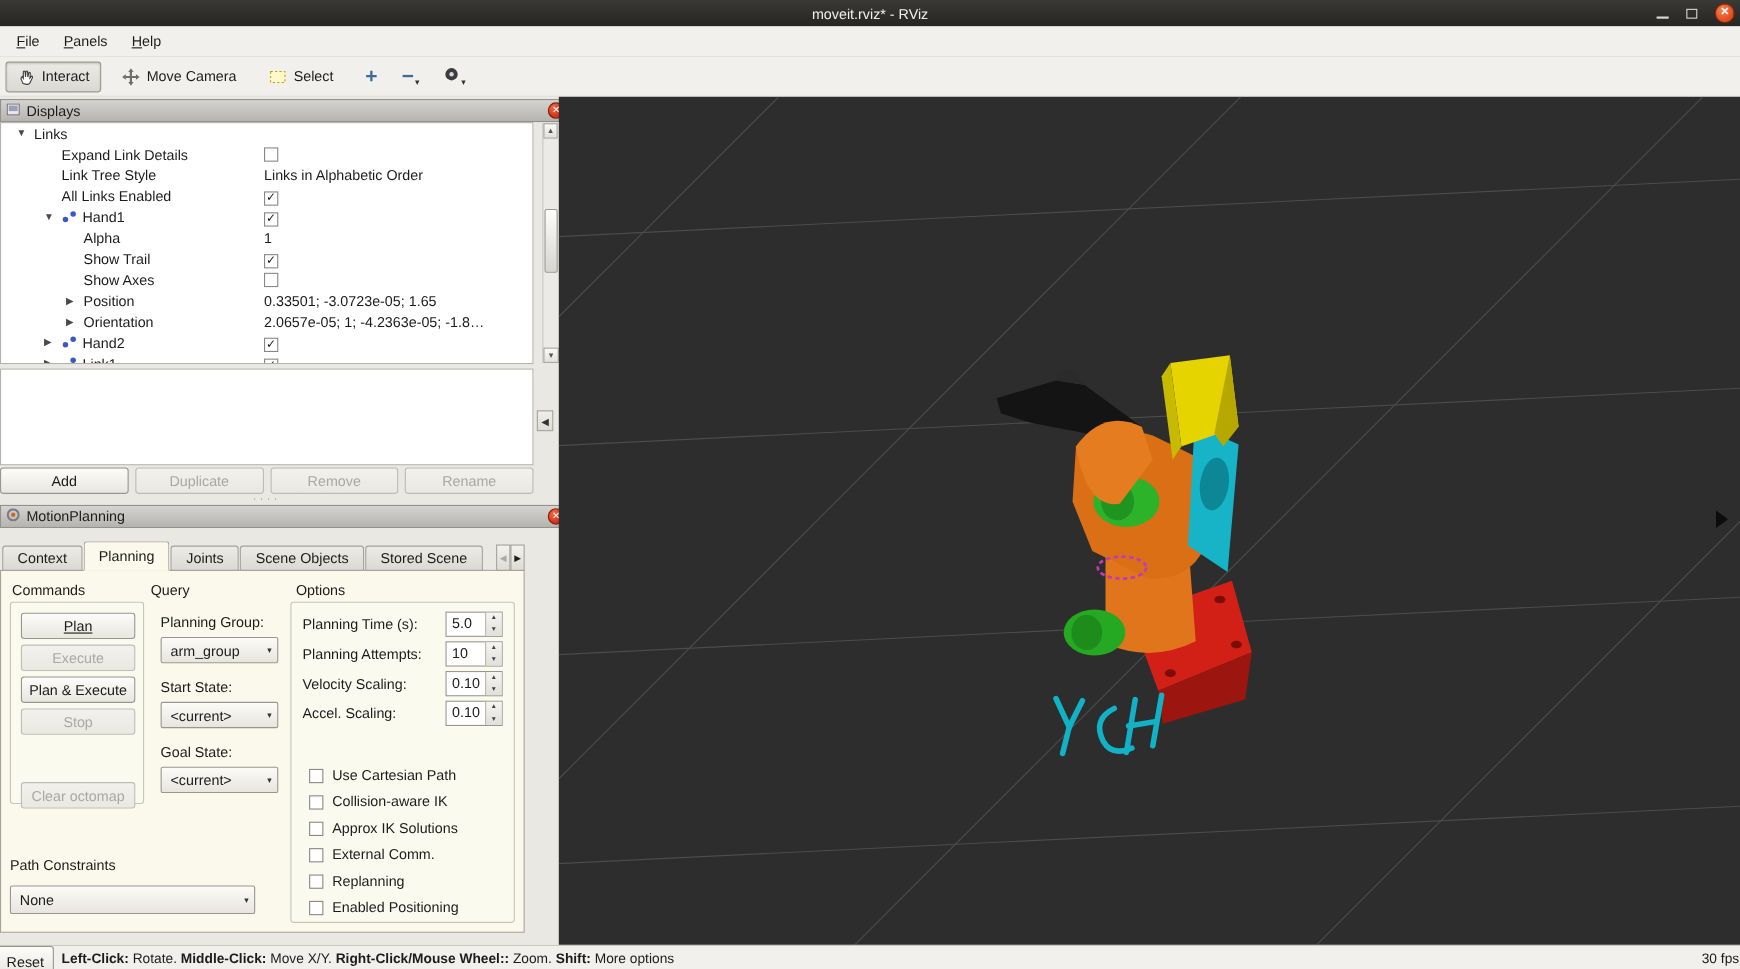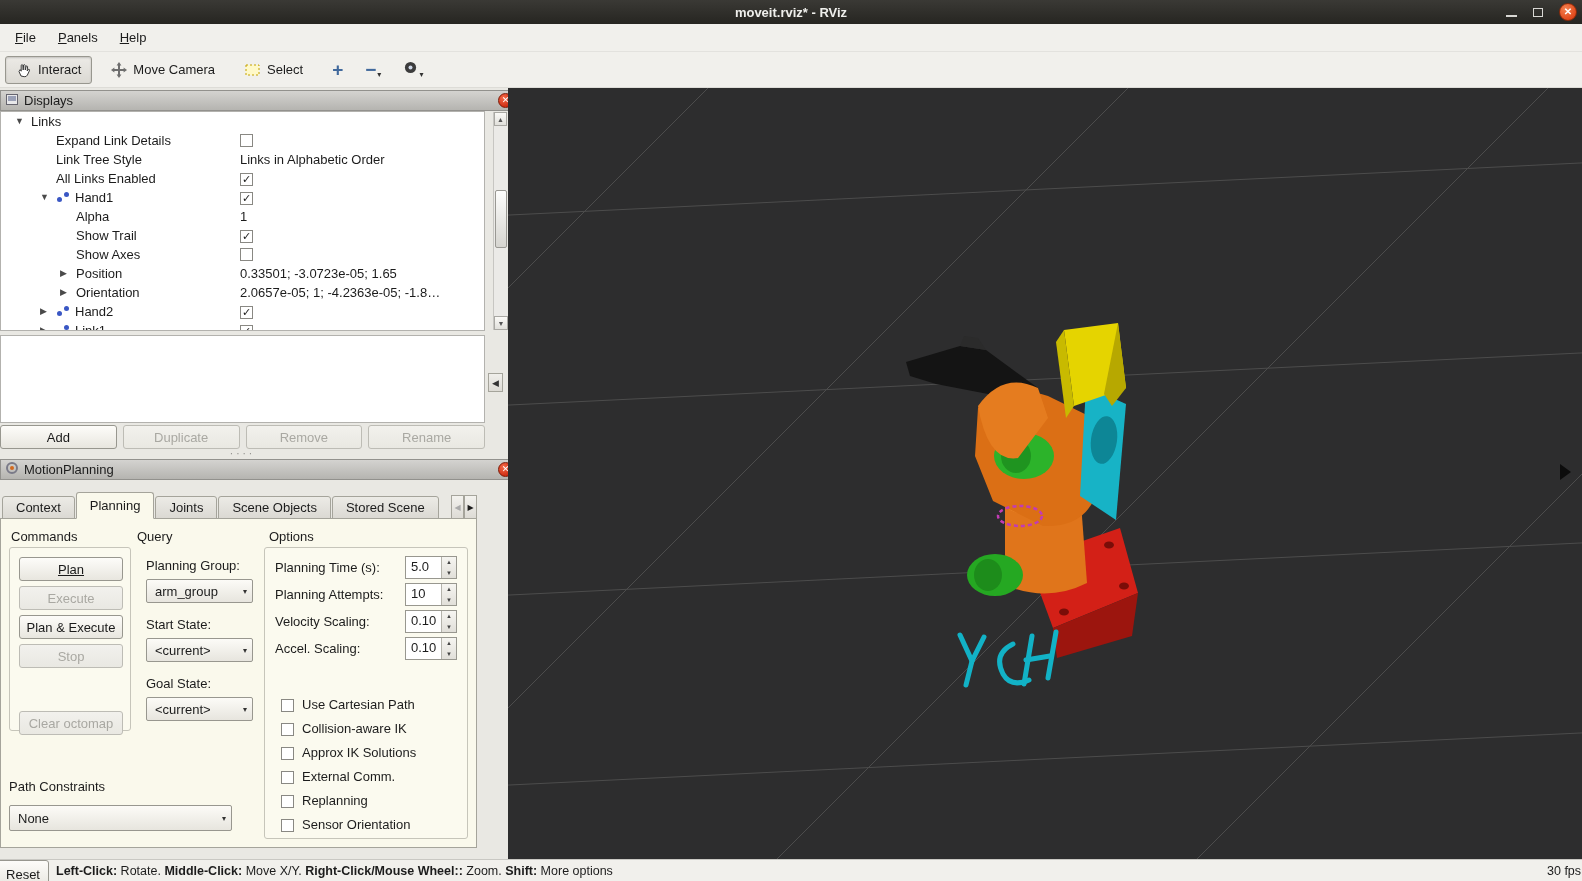--- a/index.html
+++ b/index.html
@@ -3,21 +3,21 @@
 <meta charset="utf-8">
 <style>
   *{margin:0;padding:0;box-sizing:border-box}
   html,body{background:#444}
   .screen{position:relative;width:1582px;height:881px;overflow:hidden;background:#f1f0ec;
     font-family:"Liberation Sans",sans-serif;font-size:13px;color:#1c1c1c}
 
   
   .titlebar{position:absolute;left:0;top:0;width:100%;height:24px;
     background:linear-gradient(#3a3935,#262521);display:flex;align-items:center;justify-content:center}
-  .titlebar .title{color:#efefec;font-weight:bold;font-size:13px}
+  .titlebar .title{color:#efefec;font-weight:normal;font-size:13px}
   .win-controls{position:absolute;right:5px;top:0;height:24px;display:flex;align-items:center;gap:16px}
   .min-bar{width:11px;height:2px;background:#d8d7d3;display:inline-block}
   .max-box{width:10px;height:9px;border:1.5px solid #d8d7d3;display:inline-block}
   .close-circle{width:18px;height:18px;border-radius:50%;
     background:radial-gradient(circle at 35% 30%,#f4814f,#e1491c 72%);border:1px solid #8a2a0a;
     color:#fff;font-size:10px;line-height:16px;text-align:center;font-weight:bold}
 
   
   .menubar{position:absolute;top:24px;left:0;width:100%;height:28px;background:#f1f0ec;
     display:flex;align-items:center;padding-left:4px;border-bottom:1px solid #e3e2de}
@@ -401,21 +401,21 @@
             <label class="optcheck">
               <span class="cb"></span>
               <span>External Comm.</span>
             </label>
             <label class="optcheck">
               <span class="cb"></span>
               <span>Replanning</span>
             </label>
             <label class="optcheck">
               <span class="cb"></span>
-              <span>Sensor Orientation</span>
+              <span>Enabled Positioning</span>
             </label>
           </div>
       </div>
 
       <div class="sect-title" style="left:8px;top:260px">Path Constraints</div>
       <div class="combo" style="position:absolute;left:8px;top:286px;width:223px;height:26px">
         <span>None</span>
         <span class="arr">▾</span>
       </div>
     </div>

